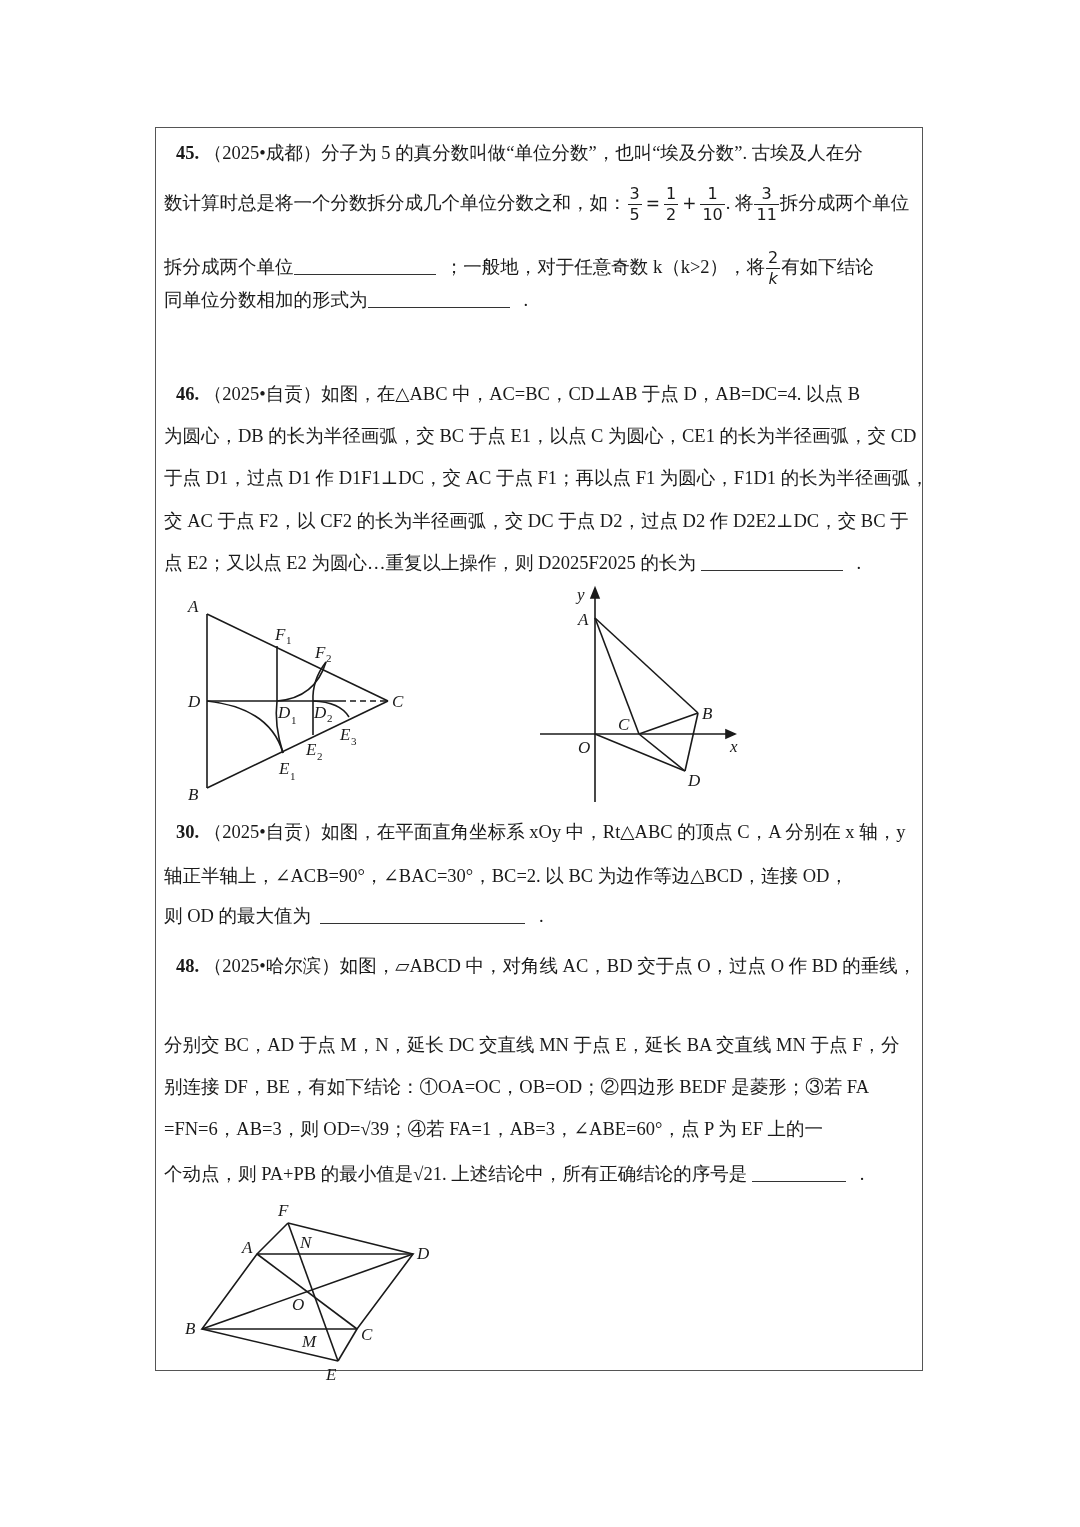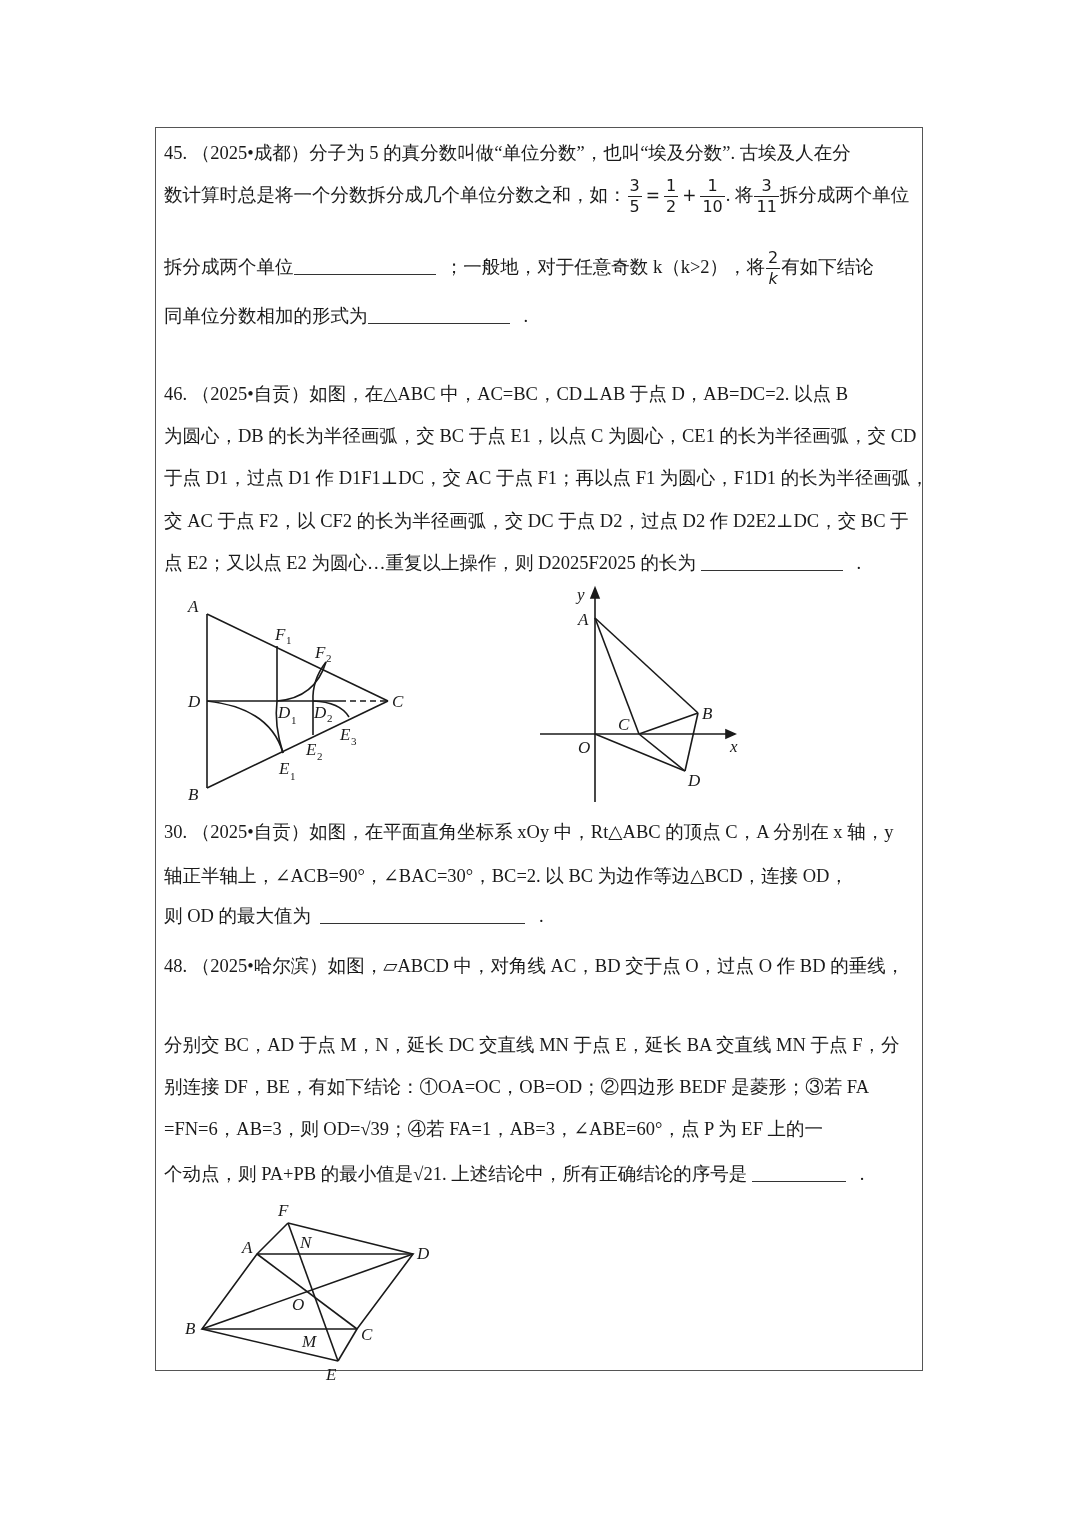--- a/index.html
+++ b/index.html
@@ -1,53 +1,53 @@
 <!DOCTYPE html>
 <html><head>
 <meta charset="utf-8">
 <style>
   html, body { margin: 0; padding: 0; background: #ffffff; }
   body { width: 1080px; height: 1527px; position: relative; overflow: hidden;
          font-family: "Liberation Serif", "DejaVu Serif", serif; color: #1a1a1a; }
   .frame { position: absolute; left: 155px; top: 127px; width: 768px; height: 1244px;
            border: 1.5px solid #555; box-sizing: border-box; }
   .line { position: absolute; left: 164px; font-size: 18.5px; line-height: 24px; white-space: nowrap; }
-  .num { font-weight: normal; }
+  .num { font-weight: bold; margin-left: 12px; }
   .blank { display: inline-block; border-bottom: 1.2px solid #333; height: 18px; vertical-align: -2px; }
   .frac { display: inline-block; vertical-align: middle; text-align: center; font-family: "DejaVu Sans", sans-serif;
           font-size: 16px; line-height: 20px; margin: 0 1px; }
   .frac .n { display: block; border-bottom: 1.2px solid #222; padding: 0 2px; }
   .frac .d { display: block; padding: 0 2px; }
   .mop { font-family: "DejaVu Sans", sans-serif; font-size: 17px; margin: 0 3px; }
   svg text { font-family: "Liberation Serif", serif; font-style: italic; font-size: 17px; fill: #1a1a1a; }
   svg text.s { font-size: 11px; font-style: normal; }
   .fig { position: absolute; }
 </style>
 </head>
 <body>
 
 <div class="frame"></div>
 
 <div class="line" style="top:141px">
   <span class="num">45.</span>
   <span>（2025•成都）</span><span>分子为 5 的真分数叫做“单位分数”，也叫“埃及分数”. 古埃及人在分</span>
 </div>
-<div class="line" style="top:176px">
+<div class="line" style="top:184px">
   <span>数计算时总是将一个分数拆分成几个单位分数之和，如：</span><span class="frac"><span class="n">3</span><span class="d">5</span></span><span class="mop">=</span><span class="frac"><span class="n">1</span><span class="d">2</span></span><span class="mop">+</span><span class="frac"><span class="n">1</span><span class="d">10</span></span><span>. 将</span><span class="frac"><span class="n">3</span><span class="d">11</span></span><span>拆分成两个单位</span>
 </div>
 <div class="line" style="top:248px">
   <span>拆分成两个单位</span><span class="blank" style="width:142px"></span>&nbsp;&nbsp;<span>；一般地，对于任意奇数 k（k&gt;2），将</span><span class="frac"><span class="n">2</span><span class="d" style="font-style:italic">k</span></span><span>有如下结论</span>
 </div>
-<div class="line" style="top:304px">
+<div class="line" style="top:288px">
   <span>同单位分数相加的形式为</span><span class="blank" style="width:142px"></span>&nbsp;&nbsp;&nbsp;<span>.</span>
 </div>
 
 <div class="line" style="top:382px">
   <span class="num">46.</span>
-  <span>（2025•自贡）</span><span>如图，在△ABC 中，AC=BC，CD⊥AB 于点 D，AB=DC=2. 以点 B</span>
+  <span>（2025•自贡）</span><span>如图，在△ABC 中，AC=BC，CD⊥AB 于点 D，AB=DC=4. 以点 B</span>
 </div>
 <div class="line" style="top:424px"><span>为圆心，DB 的长为半径画弧，交 BC 于点 E1，以点 C 为圆心，CE1 的长为半径画弧，交 CD</span></div>
 <div class="line" style="top:466px"><span>于点 D1，过点 D1 作 D1F1⊥DC，交 AC 于点 F1；再以点 F1 为圆心，F1D1 的长为半径画弧，</span></div>
 <div class="line" style="top:509px"><span>交 AC 于点 F2，以 CF2 的长为半径画弧，交 DC 于点 D2，过点 D2 作 D2E2⊥DC，交 BC 于</span></div>
 <div class="line" style="top:551px">
   <span>点 E2；又以点 E2 为圆心…重复以上操作，则 D2025F2025 的长为</span>&nbsp;<span class="blank" style="width:142px"></span>&nbsp;&nbsp;&nbsp;<span>.</span>
 </div>
 
 <svg class="fig" style="left:180px;top:590px" width="240" height="220" viewBox="0 0 240 220">
   <g stroke="#1a1a1a" stroke-width="1.6" fill="none">

